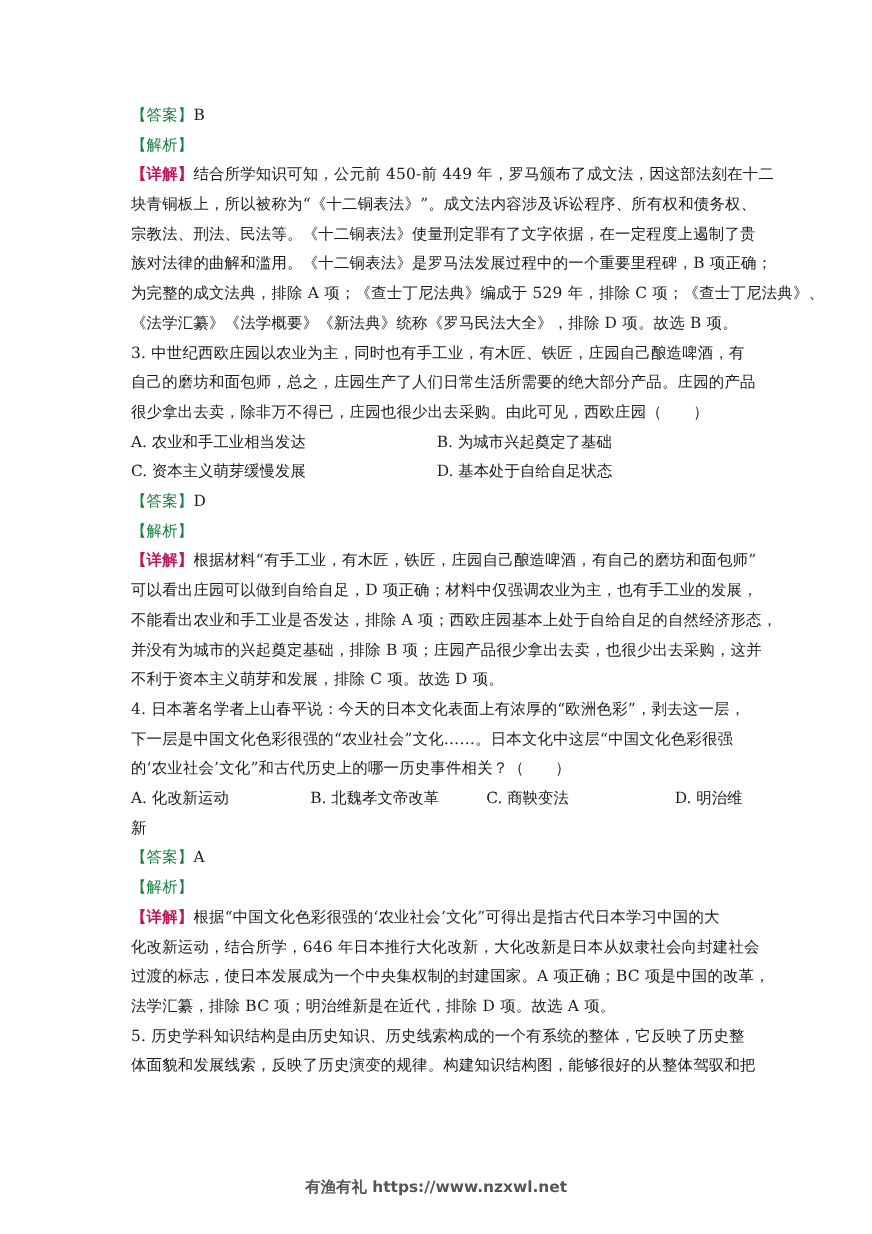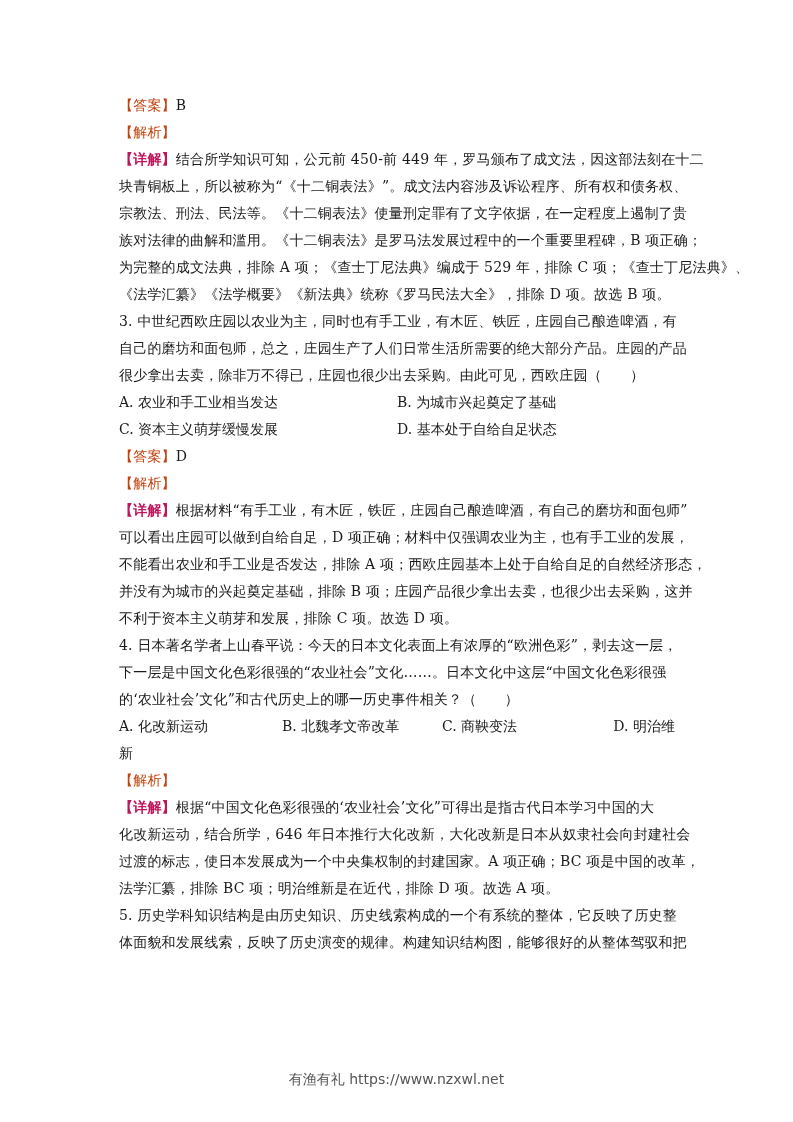--- a/index.html
+++ b/index.html
@@ -1,26 +1,26 @@
 <!DOCTYPE html>
 <html><head>
 <meta charset="utf-8">
 <style>
   html, body { margin: 0; padding: 0; background: #ffffff; }
   body { width: 793px; height: 1122px; position: relative; overflow: hidden;
          font-family: "DejaVu Serif", "Liberation Serif", serif; color: #1a1a1a; }
   .page { position: absolute; left: 119px; top: 92px; width: 556px; }
   .line { font-size: 14px; line-height: 27px; height: 27px; white-space: nowrap; letter-spacing: 0.2px; }
-  .lbl { color: #c2410c; }
+  .lbl { color: #15803d; }
   .lbl-bold { color: #be185d; font-weight: bold; }
   .opts { display: flex; font-size: 14px; line-height: 27px; height: 27px; align-items: flex-end; }
   .opt2 { width: 50%; }
   .opt4a { width: 163px; } .opt4b { width: 160px; } .opt4c { width: 160px; } .opt4d { flex: 1; text-align: right; }
   .footer { position: absolute; top: 1071px; left: 0; width: 793px; text-align: center;
-            font-family: "DejaVu Sans", "Liberation Sans", sans-serif; font-size: 14px; color: #555; }
+            font-family: "DejaVu Sans", "Liberation Sans", sans-serif; font-size: 14px; color: #555; font-weight: bold; }
 </style>
 </head>
 <body>
 
 <div class="page">
 
   <div class="line">
     <span class="lbl">【答案】</span><span>B</span>
   </div>
   <div class="line">
@@ -60,20 +60,23 @@
   <div class="line">下一层是中国文化色彩很强的“农业社会”文化……。日本文化中这层“中国文化色彩很强</div>
   <div class="line">的‘农业社会’文化”和古代历史上的哪一历史事件相关？（　　）</div>
   <div class="opts">
     <span class="opt4a">A. 化改新运动</span>
     <span class="opt4b">B. 北魏孝文帝改革</span>
     <span class="opt4c">C. 商鞅变法</span>
     <span class="opt4d">D. 明治维</span>
   </div>
   <div class="line">新</div>
   <div class="line">
+    <span class="lbl">【答案】</span><span>A</span>
+  </div>
+  <div class="line">
     <span class="lbl">【解析】</span>
   </div>
   <div class="line"><span class="lbl-bold">【详解】</span><span>根据“中国文化色彩很强的‘农业社会’文化”可得出是指古代日本学习中国的大</span></div>
   <div class="line">化改新运动，结合所学，646 年日本推行大化改新，大化改新是日本从奴隶社会向封建社会</div>
   <div class="line">过渡的标志，使日本发展成为一个中央集权制的封建国家。A 项正确；BC 项是中国的改革，</div>
   <div class="line">法学汇纂，排除 BC 项；明治维新是在近代，排除 D 项。故选 A 项。</div>
 
   <div class="line">5. 历史学科知识结构是由历史知识、历史线索构成的一个有系统的整体，它反映了历史整</div>
   <div class="line">体面貌和发展线索，反映了历史演变的规律。构建知识结构图，能够很好的从整体驾驭和把</div>
 </div>

